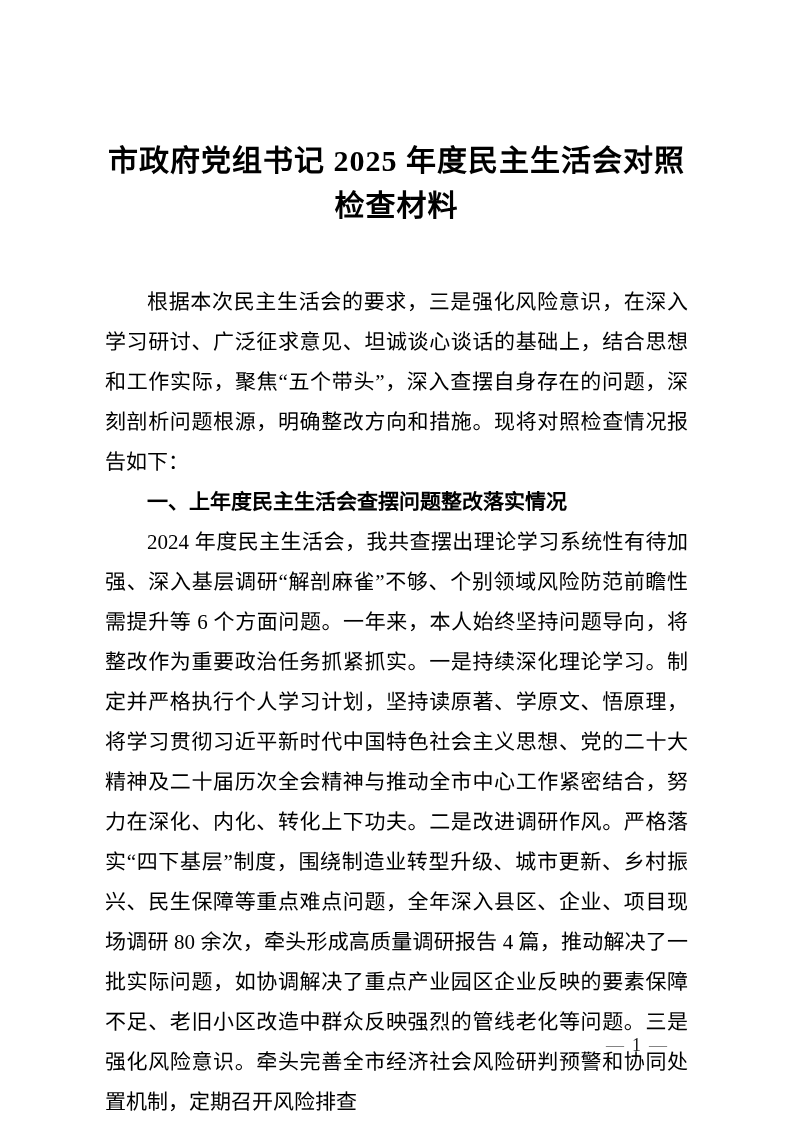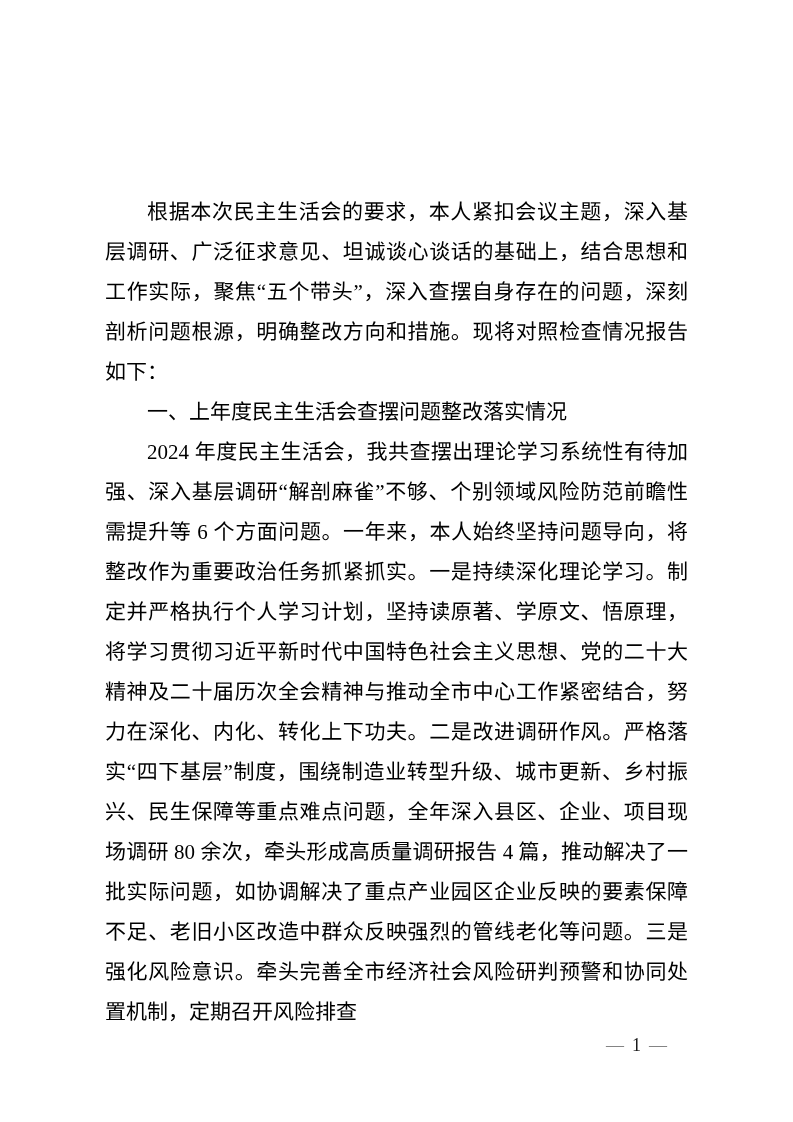--- a/index.html
+++ b/index.html
@@ -30,21 +30,21 @@
     font-size: 21px;
     line-height: 40px;
     text-align: justify;
     text-justify: inter-ideograph;
   }
   .para {
     text-indent: 2em;
   }
   .section-heading {
     text-indent: 2em;
-    font-weight: 400;
+    font-weight: 700;
     font-family: "Liberation Sans", "DejaVu Sans", sans-serif;
     font-size: 21px;
   }
   .bold-lead {
     font-weight: 400;
   }
   .page-footer {
     position: absolute;
     top: 1030px;
     right: 118px;
@@ -59,24 +59,25 @@
   }
   .footer-num {
     color: #1a1a1a;
   }
 </style>
 </head>
 <body>
 
 <div class="page">
 
+  <h1 class="doc-title">市政府党组书记 2025 年度民主生活会对照检查材料</h1>
 
   <div class="doc-body">
 
-    <p class="para">根据本次民主生活会的要求，本人紧扣会议主题，深入基层调研、广泛征求意见、坦诚谈心谈话的基础上，结合思想和工作实际，聚焦“五个带头”，深入查摆自身存在的问题，深刻剖析问题根源，明确整改方向和措施。现将对照检查情况报告如下：</p>
+    <p class="para">根据本次民主生活会的要求，三是强化风险意识，在深入学习研讨、广泛征求意见、坦诚谈心谈话的基础上，结合思想和工作实际，聚焦“五个带头”，深入查摆自身存在的问题，深刻剖析问题根源，明确整改方向和措施。现将对照检查情况报告如下：</p>
 
     <p class="section-heading">一、上年度民主生活会查摆问题整改落实情况</p>
 
     <p class="para"><span>2024 年度民主生活会，我共查摆出理论学习系统性有待加强、深入基层调研“解剖麻雀”不够、个别领域风险防范前瞻性需提升等 6 个方面问题。一年来，本人始终坚持问题导向，将整改作为重要政治任务抓紧抓实。</span><span class="bold-lead">一是持续深化理论学习。</span><span>制定并严格执行个人学习计划，坚持读原著、学原文、悟原理，将学习贯彻习近平新时代中国特色社会主义思想、党的二十大精神及二十届历次全会精神与推动全市中心工作紧密结合，努力在深化、内化、转化上下功夫。</span><span class="bold-lead">二是改进调研作风。</span><span>严格落实“四下基层”制度，围绕制造业转型升级、城市更新、乡村振兴、民生保障等重点难点问题，全年深入县区、企业、项目现场调研 80 余次，牵头形成高质量调研报告 4 篇，推动解决了一批实际问题，如协调解决了重点产业园区企业反映的要素保障不足、老旧小区改造中群众反映强烈的管线老化等问题。</span><span class="bold-lead">三是强化风险意识。</span><span>牵头完善全市经济社会风险研判预警和协同处置机制，定期召开风险排查</span></p>
 
   </div>
 
   <div class="page-footer"><span class="footer-dash">—</span><span class="footer-num">1</span><span class="footer-dash">—</span></div>
 
 </div>

